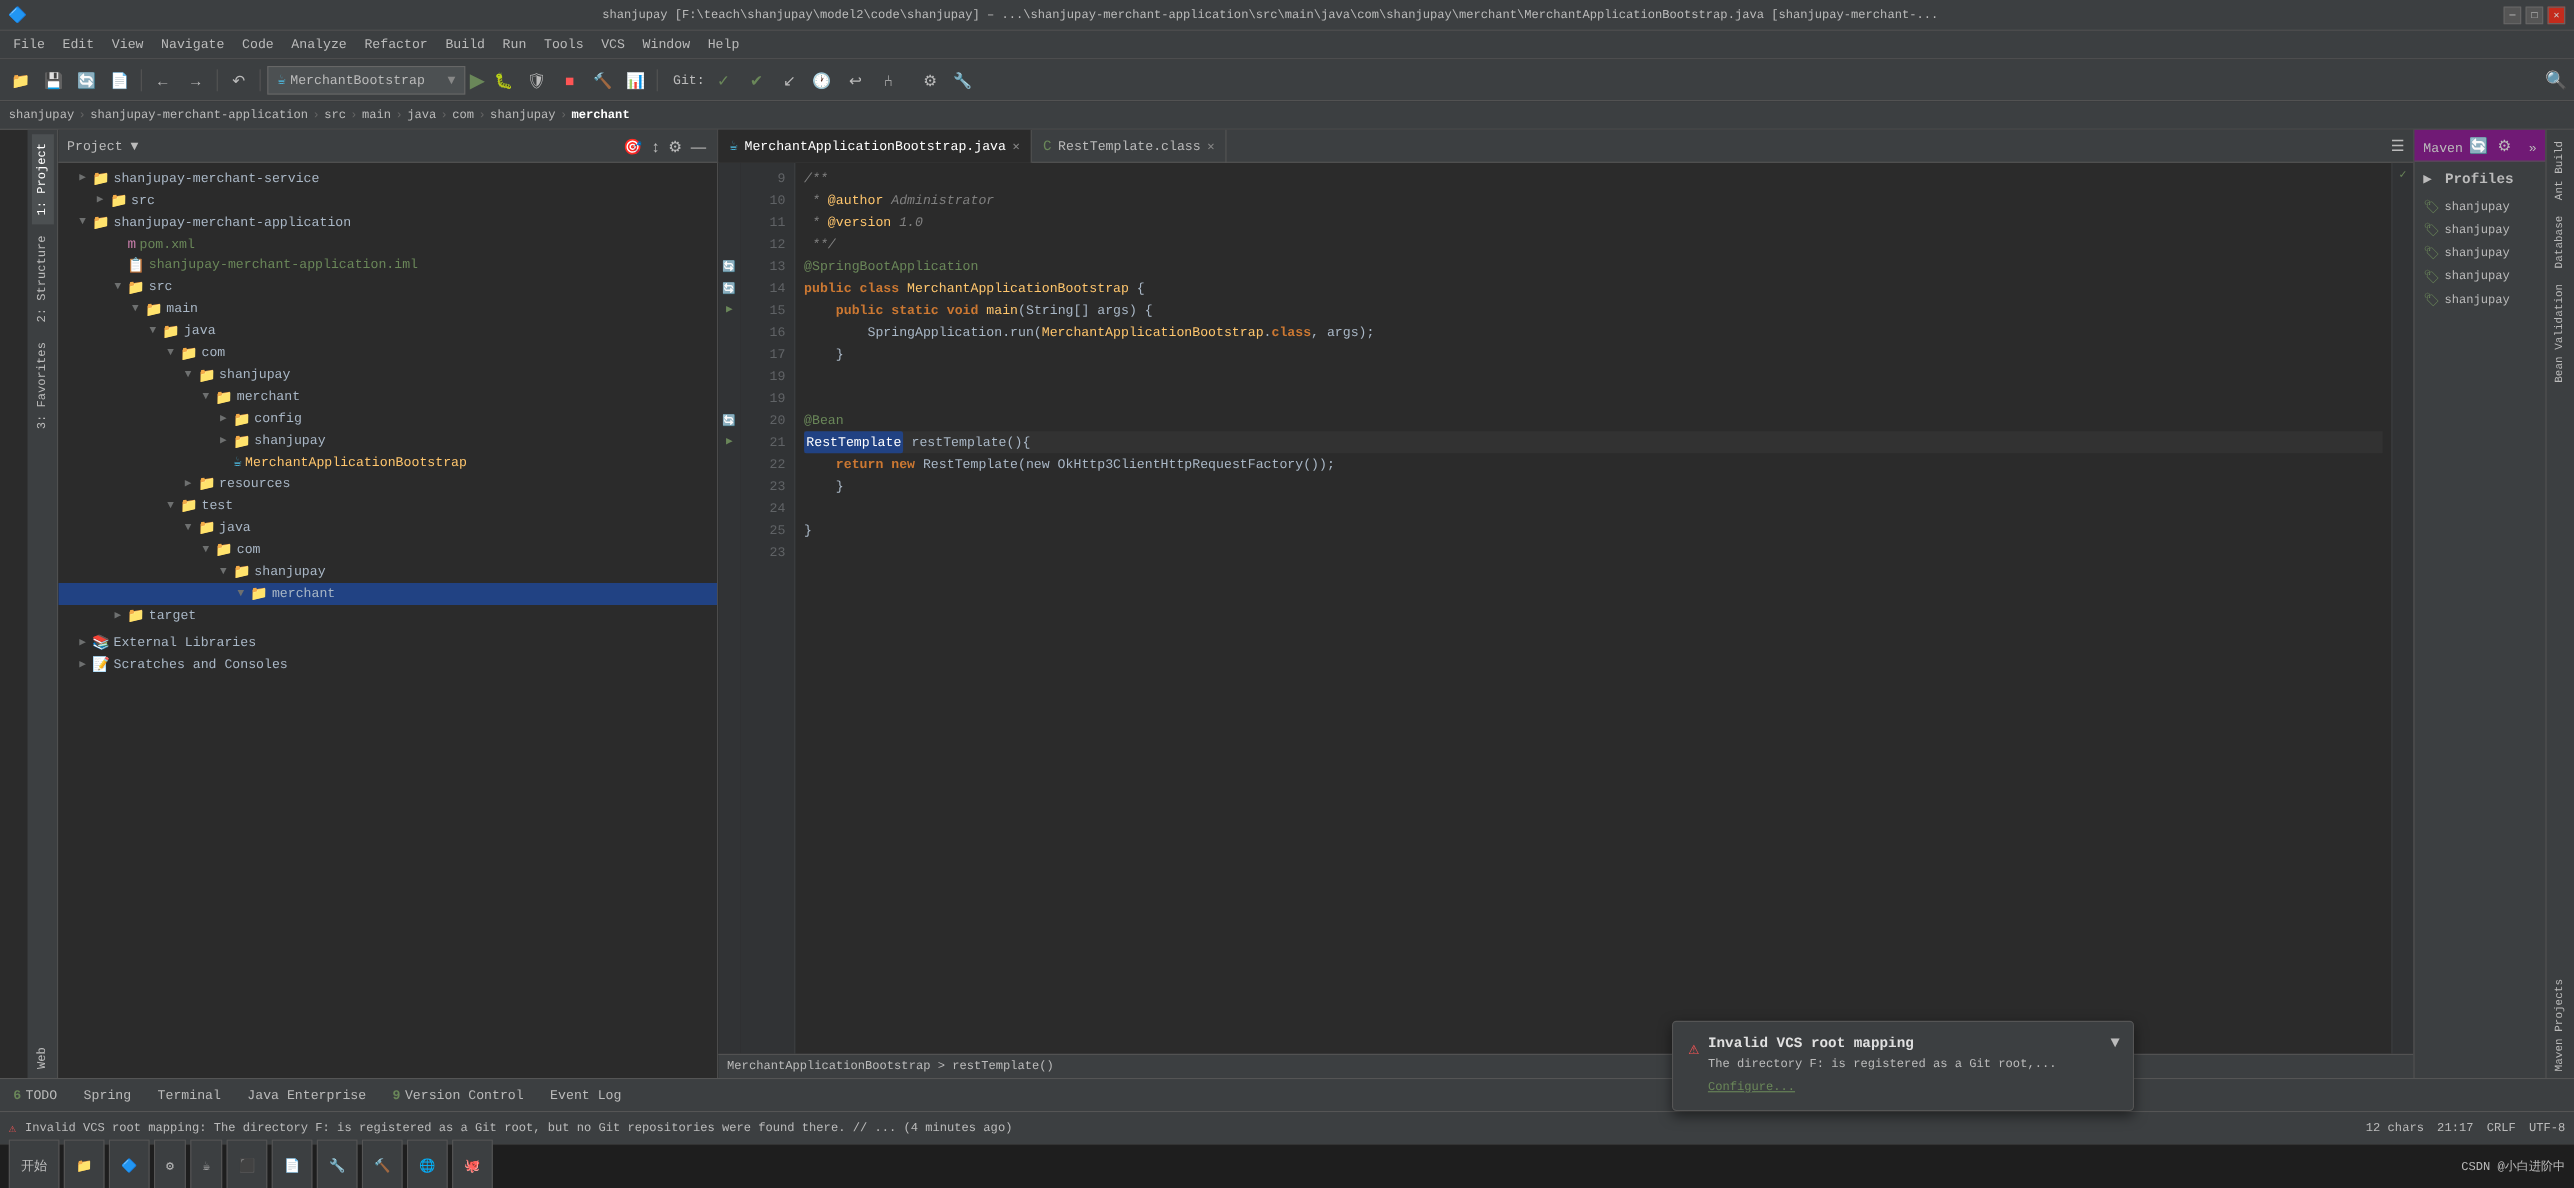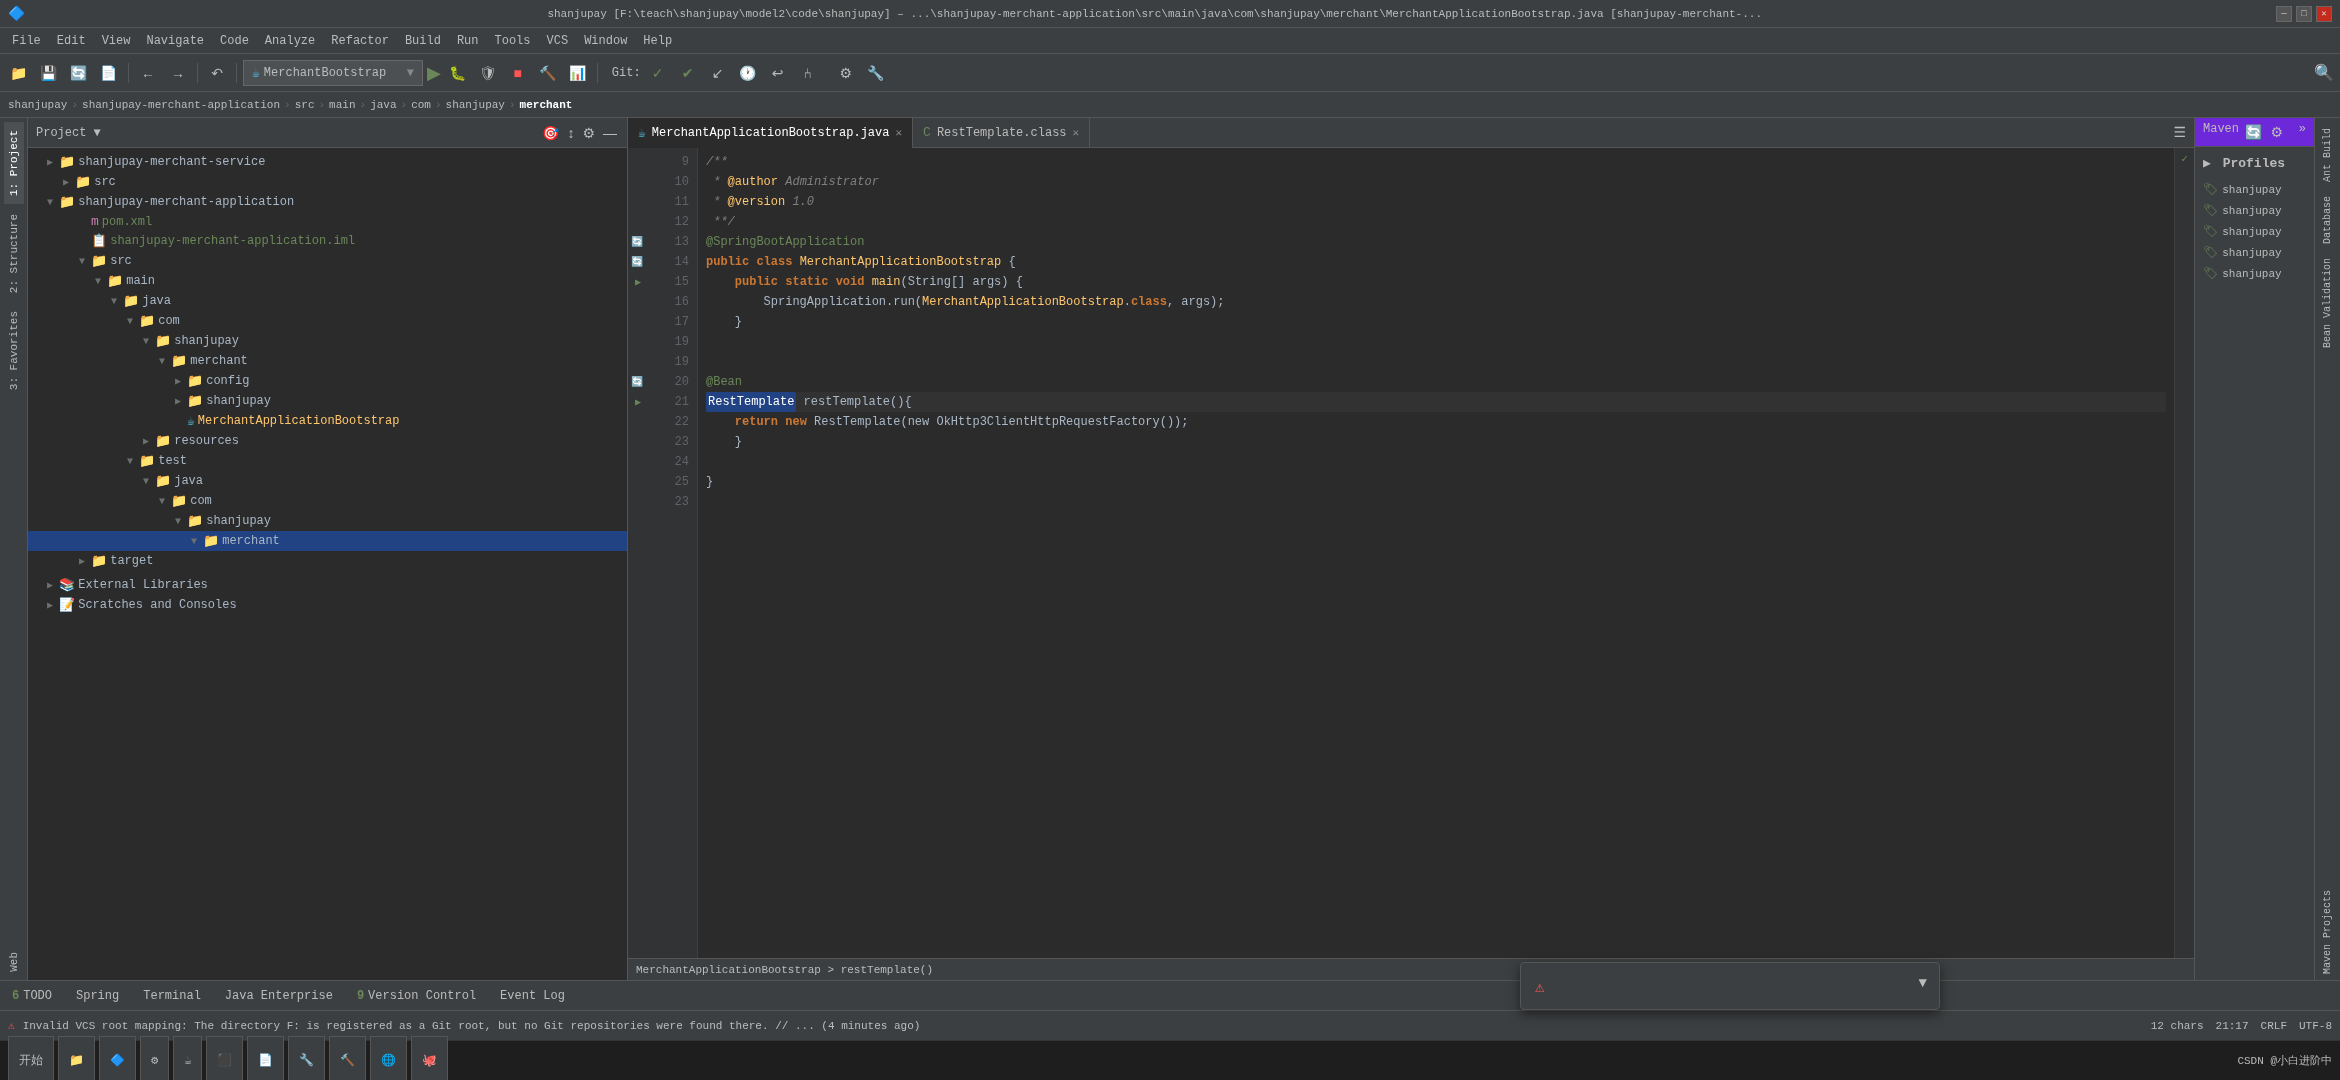--- a/index.html
+++ b/index.html
@@ -74,21 +74,21 @@
     .code-line.highlighted { background: #323232; }
     
     
     .kw { color: #cc7832; font-weight: bold; }
     .cm { color: #808080; font-style: italic; }
     .cls { color: #ffc66d; }
     .method { color: #ffc66d; }
     
     
     .right-sidebar { width: 120px; background: #3c3f41; border-left: 1px solid #555; display: flex; flex-direction: column; }
-    .maven-header { background: #6d28d9; padding: 4px 8px; border-bottom: 1px solid #555; display: flex; align-items: flex-start; gap: 4px; color: #bbb; font-size: 12px; }
+    .maven-header { background: #701a75; padding: 4px 8px; border-bottom: 1px solid #555; display: flex; align-items: flex-end; gap: 4px; color: #bbb; font-size: 12px; }
     .profiles-header { padding: 8px; color: #bbb; font-size: 13px; font-weight: bold; }
     .maven-item { padding: 3px 8px; color: #bbb; font-size: 11px; display: flex; align-items: center; gap: 4px; cursor: pointer; }
     .maven-icon { color: #6a8759; font-size: 12px; }
     
     
     .far-right-tabs { width: 26px; background: #3c3f41; border-left: 1px solid #555; display: flex; flex-direction: column; align-items: center; gap: 2px; padding-top: 4px; }
     .far-right-tab { writing-mode: vertical-rl; transform: rotate(180deg); padding: 6px 3px; color: #bbb; cursor: pointer; font-size: 10px; white-space: nowrap; }
     
     
     ::-webkit-scrollbar { width: 8px; height: 8px; }
@@ -199,21 +199,21 @@
   <span class="breadcrumb-sep">›</span>
   <span>java</span>
   <span class="breadcrumb-sep">›</span>
   <span>com</span>
   <span class="breadcrumb-sep">›</span>
   <span>shanjupay</span>
   <span class="breadcrumb-sep">›</span>
   <span style="color:#fff; font-weight:bold;">merchant</span>
 </div>
 
-<div class="main-layout" style="height:calc(1080px - 28px - 26px - 38px - 26px - 30px - 30px - 40px);">
+<div class="main-layout" style="height:calc(1080px - 28px - 26px - 38px - 26px - 30px - 30px - 40px);padding-left:25px;">
 
   <div class="side-tabs-left">
     <div class="side-tab active">1: Project</div>
     <div class="side-tab">2: Structure</div>
     <div class="side-tab">3: Favorites</div>
     <div style="margin-top:auto;">
       <div class="side-tab">Web</div>
     </div>
   </div>
 
@@ -572,15 +572,24 @@
   <div class="taskbar-btn">🔧</div>
   <div class="taskbar-btn">🔨</div>
   <div class="taskbar-btn">🌐</div>
   <div class="taskbar-btn">🐙</div>
   <div style="margin-left:auto; color:#bbb; font-size:11px;">CSDN @小白进阶中</div>
 </div>
 
 <div class="notification-popup">
   <div class="notif-header">
     <span class="notif-icon">⚠</span>
+    <div>
+      <div class="notif-title">Invalid VCS root mapping</div>
+      <div class="notif-body">
+        <span>The directory F: is registered as a Git root,...</span>
+        <span style="display:block; margin-top:4px;">
+          <span class="notif-link">Configure...</span>
+        </span>
+      </div>
+    </div>
   </div>
   <span class="notif-expand">▼</span>
 </div>
 
 </body></html>

